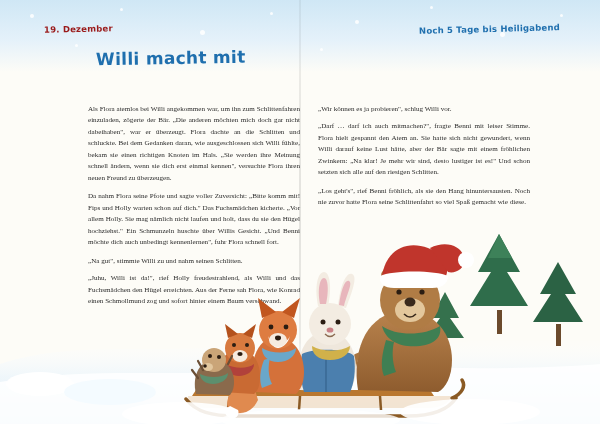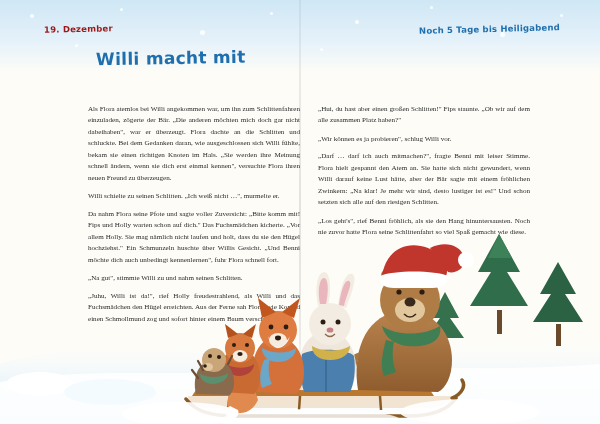--- a/index.html
+++ b/index.html
@@ -122,28 +122,26 @@
   <div class="snowdot" style="left:560px;top:14px;width:3px;height:3px;"></div>
   <div class="snowdot" style="left:75px;top:44px;width:3px;height:3px;"></div>
   <div class="snowdot" style="left:320px;top:48px;width:3px;height:3px;"></div>
 
   <div class="date-label">19. Dezember</div>
   <div class="countdown-label">Noch 5 Tage bis Heiligabend</div>
   <div class="story-title">Willi macht mit</div>
 
   <div class="col left">
     <p>Als Flora atemlos bei Willi angekommen war, um ihn zum Schlittenfahren einzuladen, zögerte der Bär. „Die anderen möchten mich doch gar nicht dabeihaben", war er überzeugt. Flora dachte an die Schlitten und schluckte. Bei dem Gedanken daran, wie ausgeschlossen sich Willi fühlte, bekam sie einen richtigen Knoten im Hals. „Sie werden ihre Meinung schnell ändern, wenn sie dich erst einmal kennen", versuchte Flora ihren neuen Freund zu überzeugen.</p>
-    <p class="tight">Willi schielte zu seinen Schlitten. „Ich weiß nicht …", murmelte er.</p>
     <p>Da nahm Flora seine Pfote und sagte voller Zuversicht: „Bitte komm mit! Fips und Holly warten schon auf dich." Das Fuchsmädchen kicherte. „Vor allem Holly. Sie mag nämlich nicht laufen und holt, dass du sie den Hügel hochziehst." Ein Schmunzeln huschte über Willis Gesicht. „Und Benni möchte dich auch unbedingt kennenlernen", fuhr Flora schnell fort.</p>
     <p class="tight">„Na gut", stimmte Willi zu und nahm seinen Schlitten.</p>
     <p>„Juhu, Willi ist da!", rief Holly freudestrahlend, als Willi und das Fuchsmädchen den Hügel erreichten. Aus der Ferne sah Flora, wie Konrad einen Schmollmund zog und sofort hinter einem Baum verschwand.</p>
   </div>
 
   <div class="col right">
-    <p>„Hui, du hast aber einen großen Schlitten!" Fips staunte. „Ob wir auf dem alle zusammen Platz haben?"</p>
     <p class="tight">„Wir können es ja probieren", schlug Willi vor.</p>
     <p>„Darf … darf ich auch mitmachen?", fragte Benni mit leiser Stimme. Flora hielt gespannt den Atem an. Sie hatte sich nicht gewundert, wenn Willi darauf keine Lust hätte, aber der Bär sagte mit einem fröhlichen Zwinkern: „Na klar! Je mehr wir sind, desto lustiger ist es!" Und schon setzten sich alle auf den riesigen Schlitten.</p>
     <p>„Los geht's", rief Benni fröhlich, als sie den Hang hinuntersausten. Noch nie zuvor hatte Flora seine Schlittenfahrt so viel Spaß gemacht wie diese.</p>
   </div>
 
   <svg class="art" viewBox="0 0 600 210">
     <defs>
       <linearGradient id="snowg" x1="0" y1="0" x2="0" y2="1">
         <stop offset="0%" stop-color="#ffffff" stop-opacity="0"></stop>
         <stop offset="45%" stop-color="#eef6fb" stop-opacity=".9"></stop>

